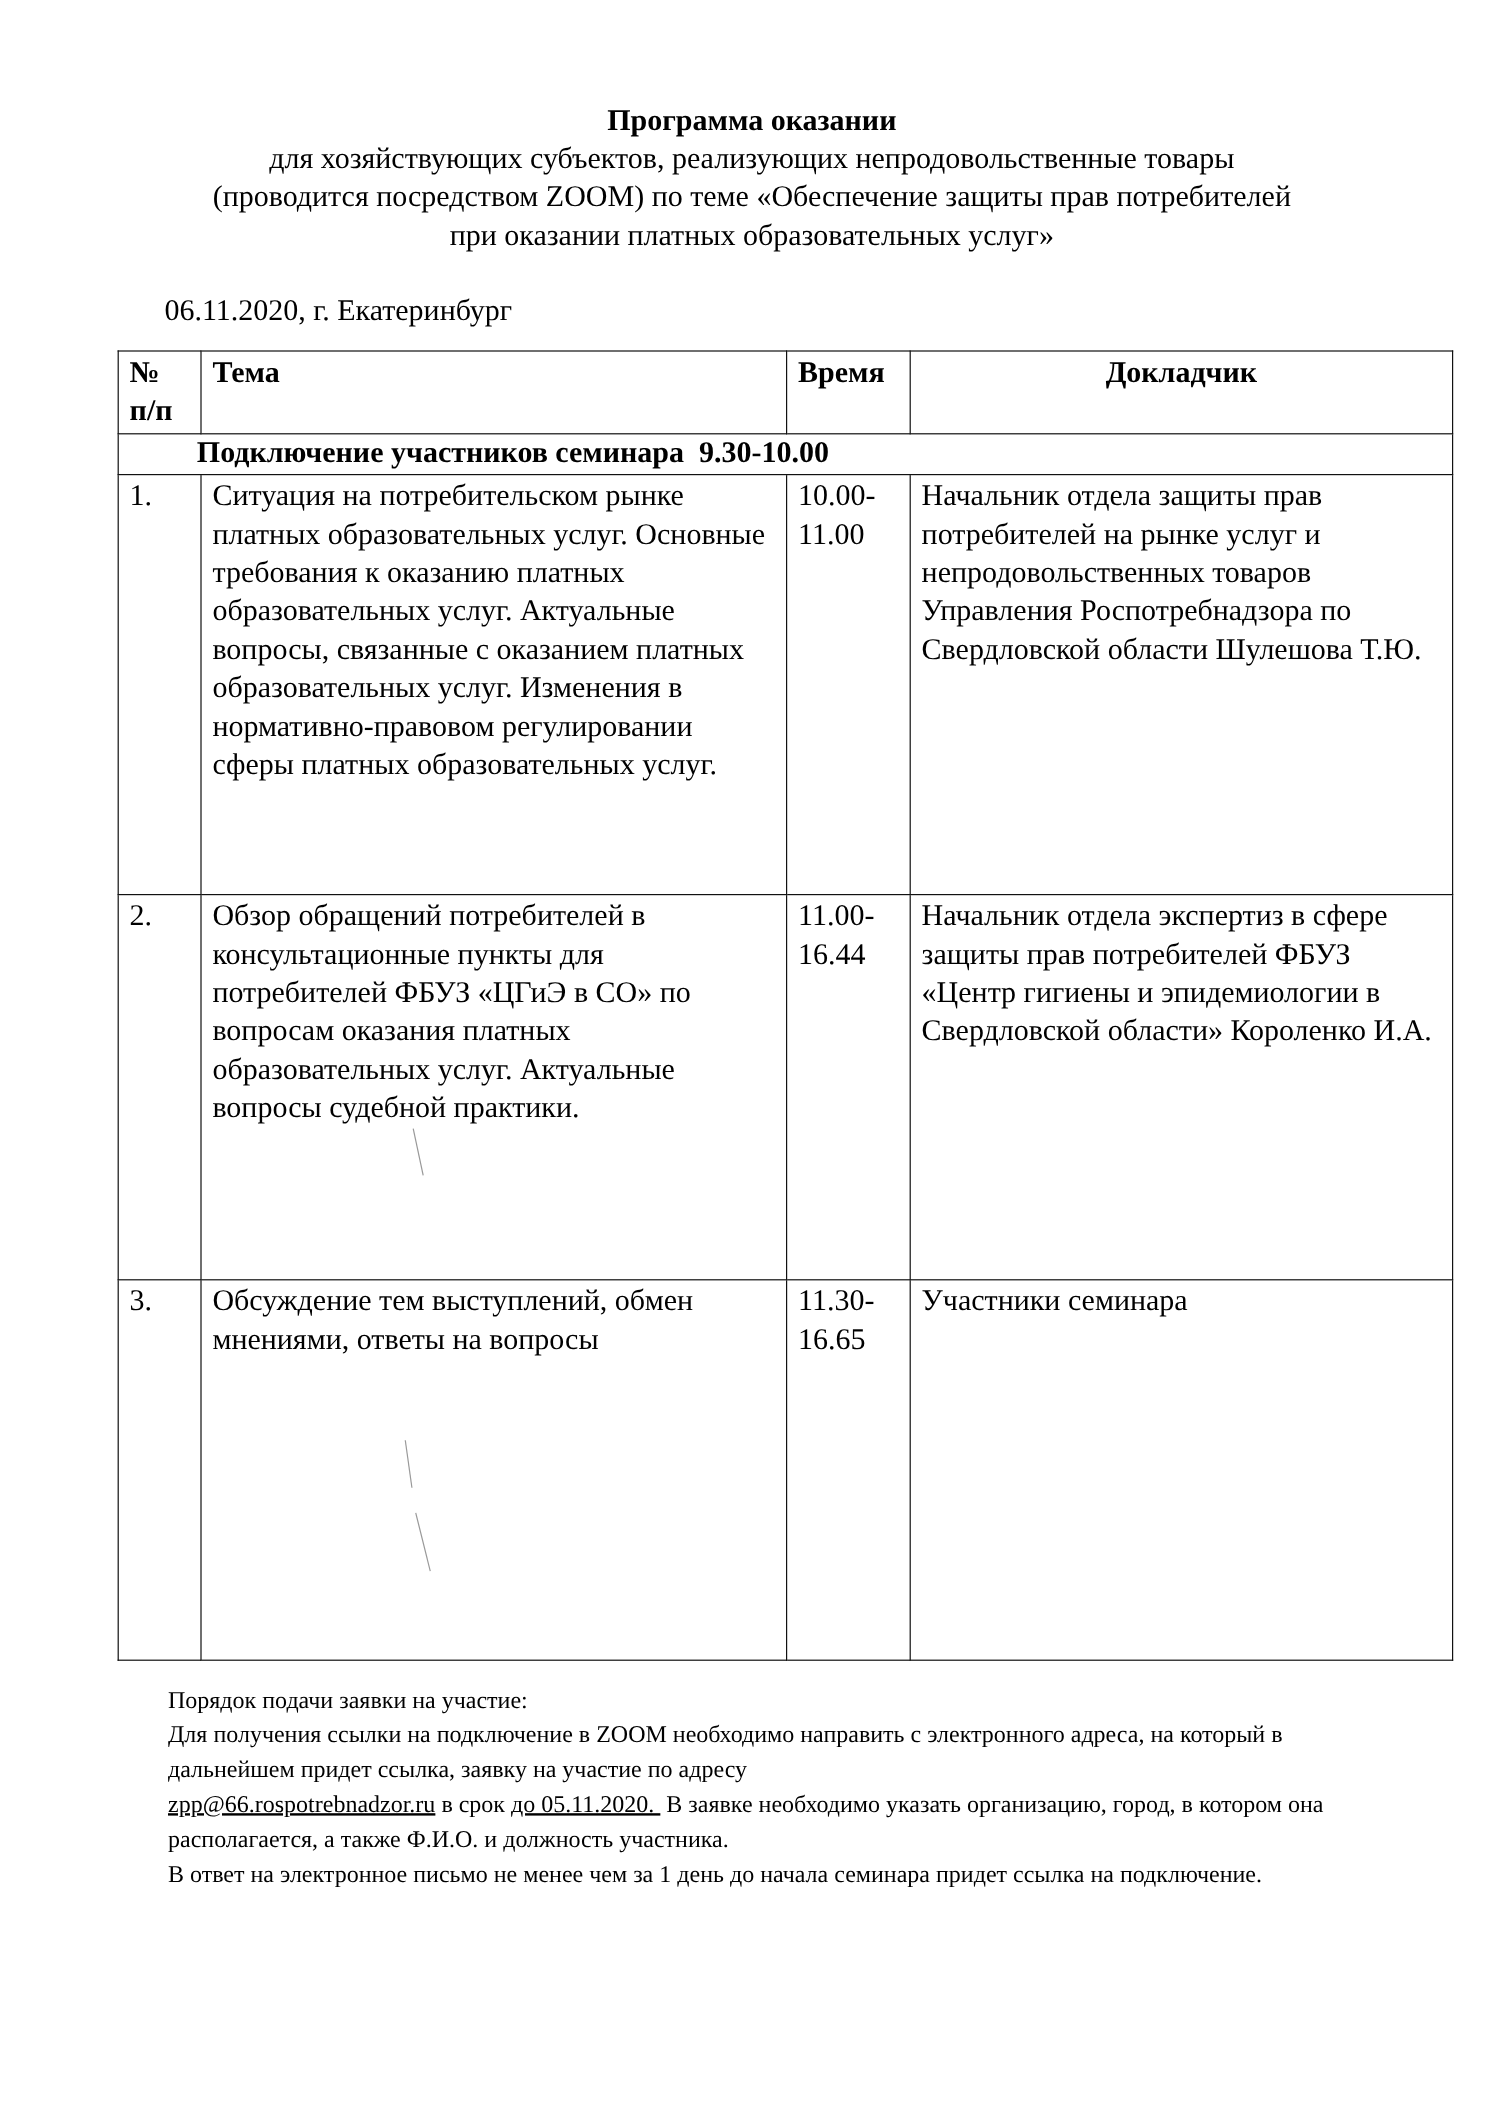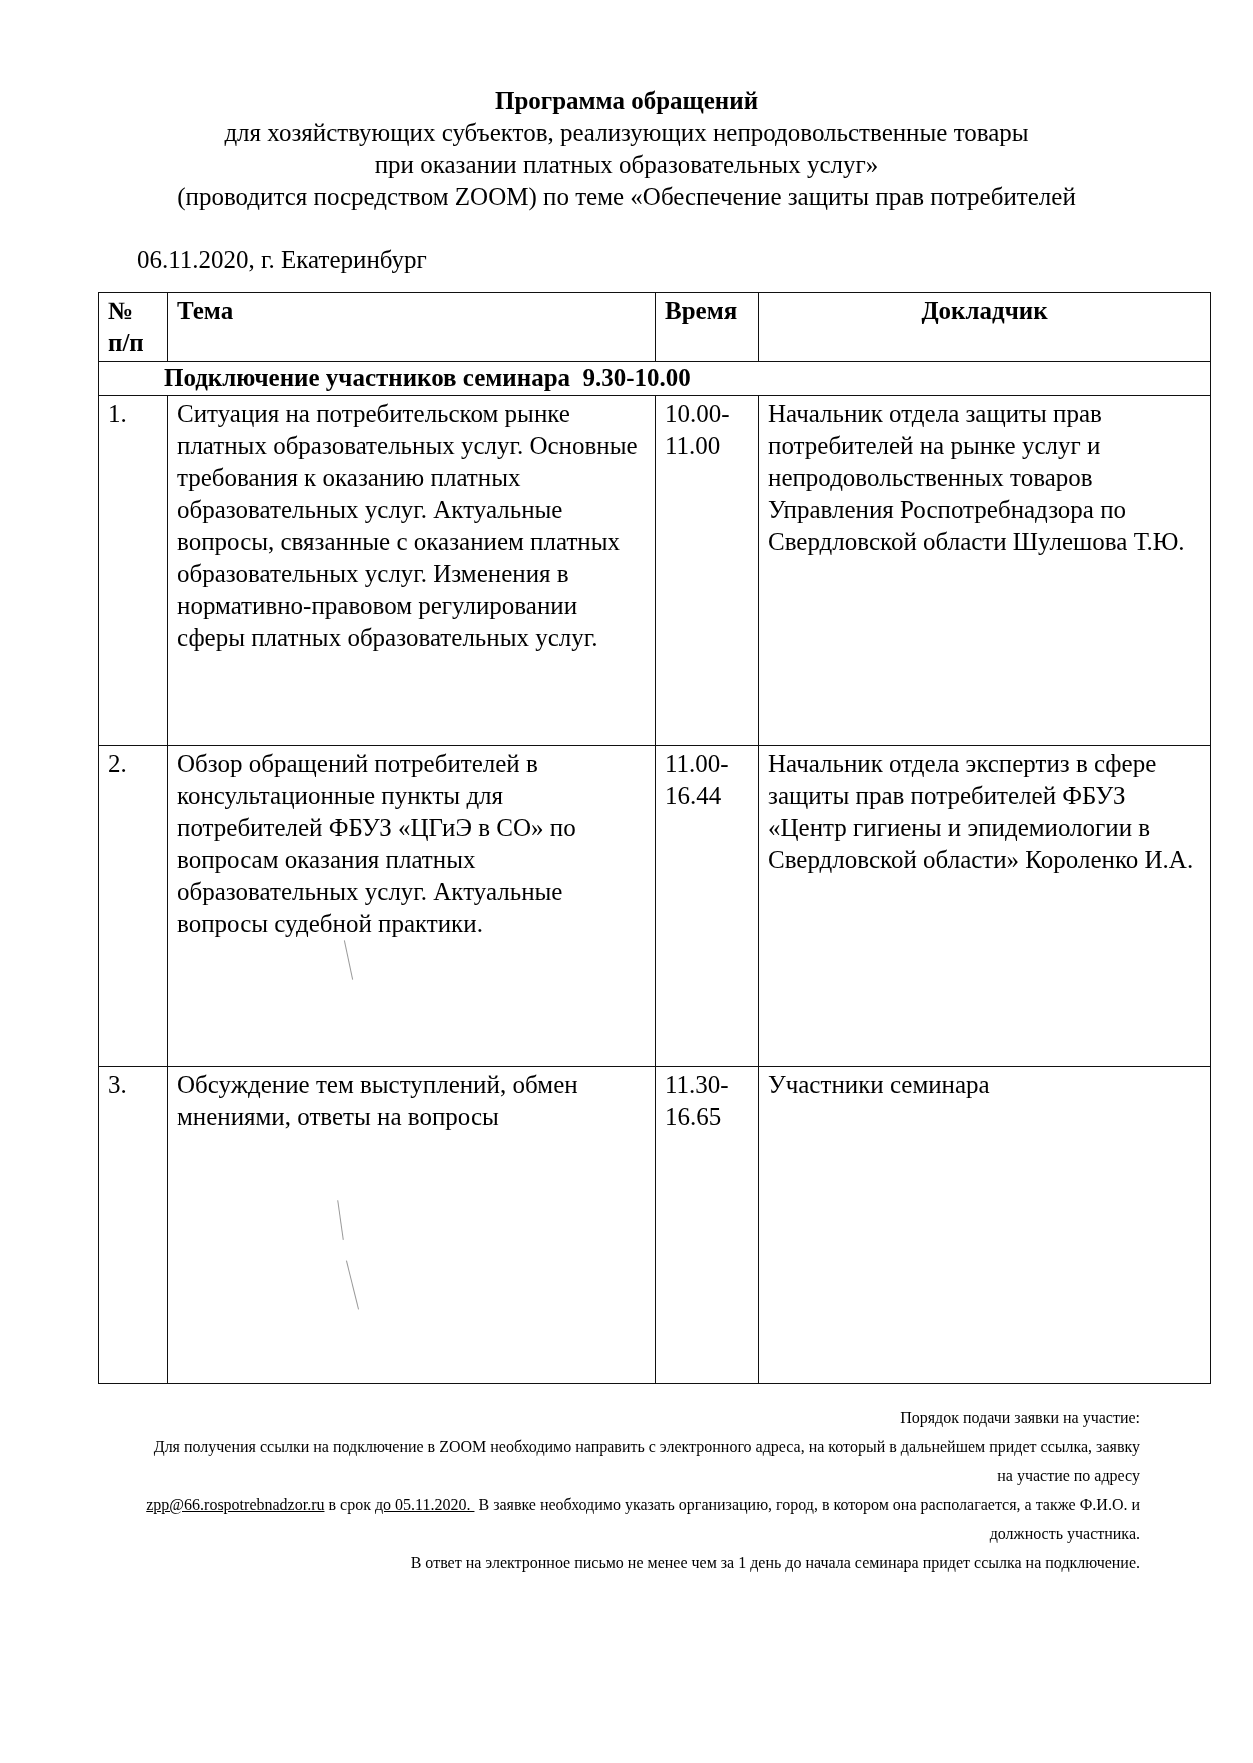--- a/index.html
+++ b/index.html
@@ -27,33 +27,33 @@
     tr.head th { font-weight: bold; }
     tr.head th.speaker { text-align: center; margin-left: 41px; }
     tr.connect { height: 34px; }
     tr.connect td { font-weight: bold; padding: 0 0 0 65px; line-height: 32px; }
     tr.row1 { height: 350px; }
     tr.row2 { height: 321px; }
     tr.row3 { height: 317px; }
     td.time { padding-left: 8px; font-family: Liberation Serif, serif; }
     .speaker-cell { padding-left: 8px; }
 
-    .footer { position: absolute; left: 140px; top: 1403px; width: 1000px; font-size: 16px; line-height: 29px; text-align: right; }
+    .footer { position: absolute; left: 140px; top: 1403px; width: 1000px; font-size: 20px; line-height: 29px; }
     .footer p { margin: 0; }
     .u { text-decoration: underline; }
     .scratch { position: absolute; width: 1px; background: #999; }
   </style>
 </head>
 <body>
 
 <div class="title-block">
-  <div class="title">Программа обращений</div>
+  <div class="title">Программа оказании</div>
   <div class="subtitle">для хозяйствующих субъектов, реализующих непродовольственные товары</div>
+  <div class="subtitle">(проводится посредством ZOOM) по теме «Обеспечение защиты прав потребителей</div>
   <div class="subtitle">при оказании платных образовательных услуг»</div>
-  <div class="subtitle">(проводится посредством ZOOM) по теме «Обеспечение защиты прав потребителей</div>
 </div>
 
 <div class="date-line">06.11.2020, г. Екатеринбург</div>
 
 <table class="program">
   <colgroup>
     <col class="c-num">
       <col class="c-topic">
       <col class="c-time">
       <col class="c-speaker">

